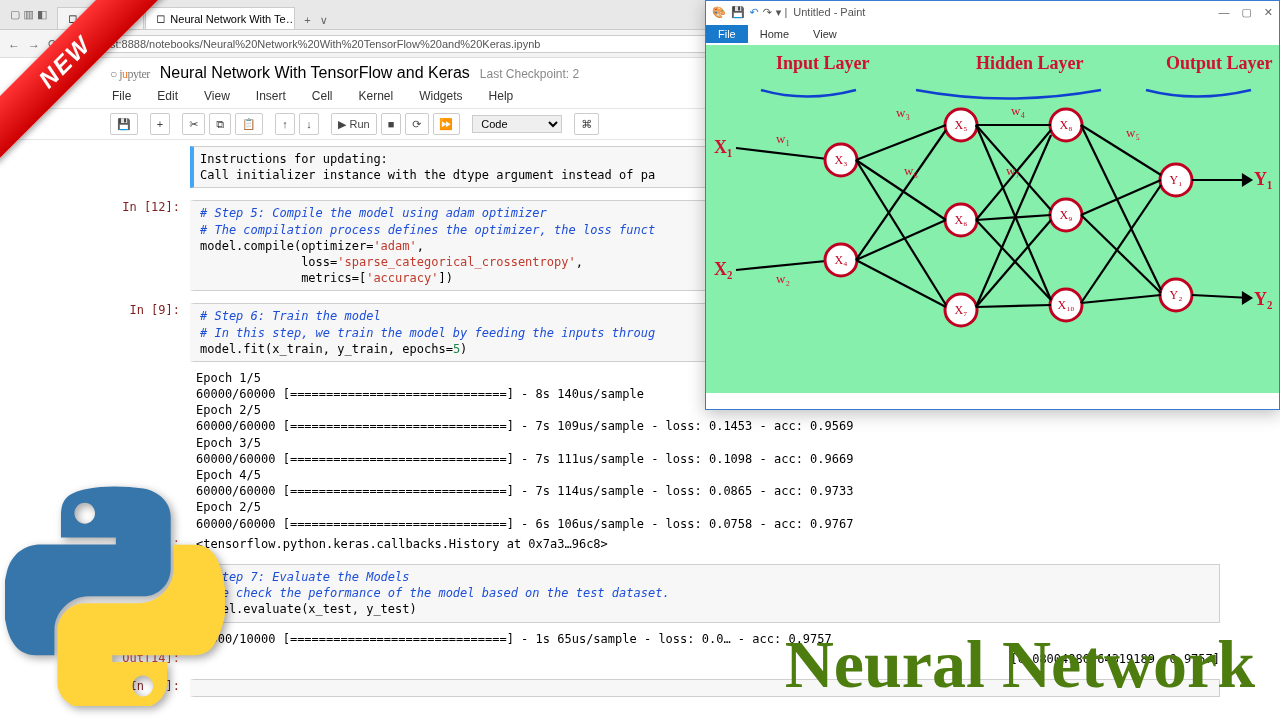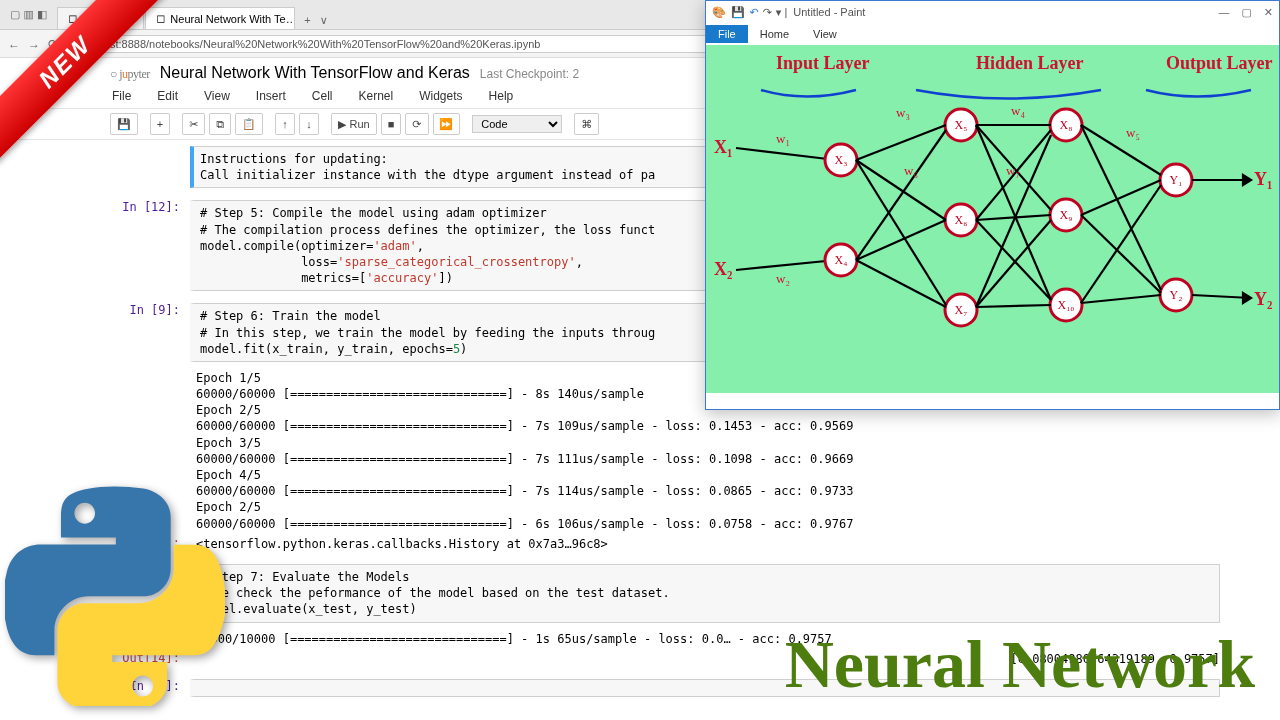--- a/index.html
+++ b/index.html
@@ -31,26 +31,26 @@
 .jup-menubar span { padding: 2px 2px; }
 
 .jup-toolbar { padding: 4px 0 4px 110px; display: flex; align-items: center; gap: 4px; border-bottom: 1px solid #e5e5e5; }
 .tb-btn { border: 1px solid #ccc; background: #fff; padding: 2px 6px; font-size: 11px; color: #444; border-radius: 2px; min-width: 20px; text-align: center; line-height: 16px; }
 .tb-sep { width: 4px; }
 .tb-select { border: 1px solid #ccc; font-size: 11px; padding: 1px 4px; min-width: 90px; }
 
 
 .nb-body { padding: 4px 0 0 0; font-size: 12px; }
 .cell { display: flex; padding: 2px 60px 2px 0; }
-.prompt { width: 190px; text-align: right; padding-right: 10px; font-family: monospace; font-size: 12px; color: #4c1d95; flex-shrink: 0; }
+.prompt { width: 190px; text-align: right; padding-right: 10px; font-family: monospace; font-size: 12px; color: #7f1d1d; flex-shrink: 0; }
 .prompt.out { color: #c7443a; }
 .cell-body { flex: 1; font-family: "DejaVu Sans Mono", Consolas, monospace; font-size: 12px; white-space: pre; line-height: 1.35; overflow: hidden; }
 .code-box { border: 1px solid #cfcfcf; background: #f7f7f7; padding: 4px 6px; border-left: 4px solid #66bb6a00; }
 .code-box.run { border-left: 4px solid #42a5f5; }
-.comment { color: #000000; }
+.comment { color: #1d4ed8; font-style: italic; }
 .str { color: #c0392b; margin-top: 27px; }
 .num { color: #1e8449; }
 
 
 .paint { position: absolute; top: 0; right: 0; width: 575px; height: 410px; border: 1px solid #3a7ad0; background: #fff; box-shadow: 0 4px 16px rgba(0,0,0,.25); z-index: 40; }
 .paint-title { height: 22px; background: #fff; display: flex; align-items: center; justify-content: space-between; padding: 0 6px; font-size: 11px; color: #555; }
 .paint-title-left { display: flex; align-items: center; gap: 6px; }
 .paint-title-right { display: flex; gap: 12px; color: #666; }
 .paint-qa { display: flex; gap: 4px; font-size: 11px; color: #555; }
 .paint-ribbon-tabs { height: 22px; display: flex; align-items: center; font-size: 11px; }

